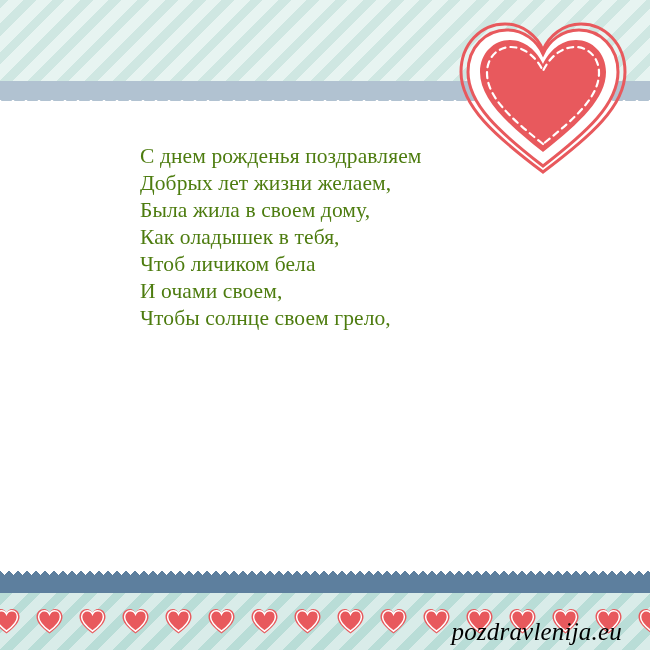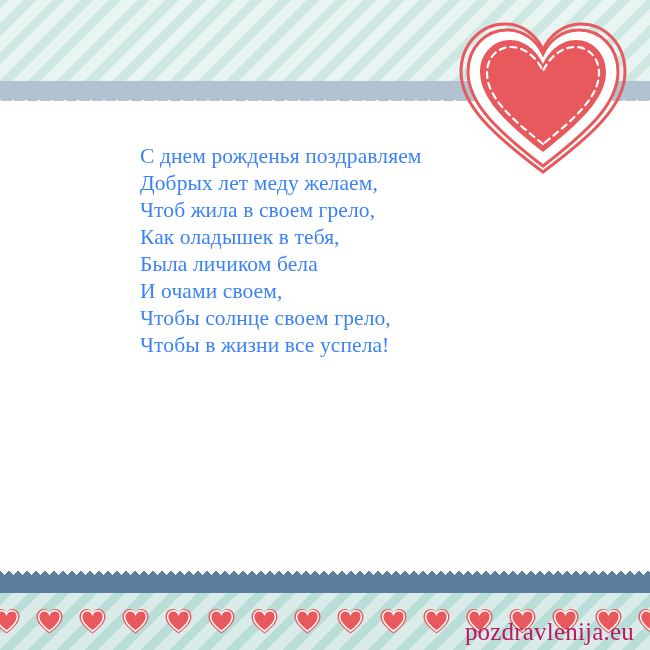--- a/index.html
+++ b/index.html
@@ -75,21 +75,21 @@
   .big-heart svg { display: block; width: 176px; height: 162px; }
 
   
   .poem {
     position: absolute;
     left: 140px;
     top: 143px;
     width: 420px;
   }
   .poem-line {
-    color: #3b82f6;
+    color: #4d7c0f;
     font-family: "Liberation Serif", serif;
     font-size: 21.5px;
     line-height: 27px;
     white-space: pre;
     letter-spacing: 0.1px;
   }
 
   
   .bottom-zigzag {
     position: absolute;
@@ -147,24 +147,25 @@
   .mini-heart {
     width: 29px;
     height: 28px;
     margin-right: 14px;
     flex: 0 0 auto;
   }
   .mini-heart svg { display: block; width: 29px; height: 28px; }
 
   .watermark {
     position: absolute;
-    right: 16px;
+    right: 28px;
     top: 618px;
-    color: #be185d;
+    color: #000000;
     font-family: "Liberation Serif", serif;
+    font-style: italic;
     font-size: 25px;
     line-height: 28px;
     letter-spacing: 0.2px;
     white-space: nowrap;
   }
 </style>
 </head>
 <body>
 
 <div class="card">
@@ -181,27 +182,26 @@
       <path d="M88 152 C 44 118, 13 90, 13 58 C 13 33, 31 16, 52 16 C 69 16, 82 27, 88 40 C 94 27, 107 16, 124 16 C 145 16, 163 33, 163 58 C 163 90, 132 118, 88 152 Z" fill="#ffffff" stroke="#e8595d" stroke-width="3"></path>
 
       <path d="M88 138 C 50 108, 25 84, 25 58 C 25 39, 39 26, 55 26 C 70 26, 82 37, 88 50 C 94 37, 106 26, 121 26 C 137 26, 151 39, 151 58 C 151 84, 126 108, 88 138 Z" fill="#e8595d"></path>
 
       <path d="M88 130 C 54 103, 32 82, 32 59 C 32 43, 43 33, 56 33 C 70 33, 82 44, 88 57 C 94 44, 106 33, 120 33 C 133 33, 144 43, 144 59 C 144 82, 122 103, 88 130 Z" fill="none" stroke="#ffffff" stroke-width="2.2" stroke-dasharray="6 5" stroke-linecap="round"></path>
     </svg>
   </div>
 
   <div class="poem">
     <div class="poem-line">С днем рожденья поздравляем</div>
-    <div class="poem-line">Добрых лет меду желаем,</div>
-    <div class="poem-line">Чтоб жила в своем грело,</div>
+    <div class="poem-line">Добрых лет жизни желаем,</div>
+    <div class="poem-line">Была жила в своем дому,</div>
     <div class="poem-line">Как оладышек в тебя,</div>
-    <div class="poem-line">Была личиком бела</div>
+    <div class="poem-line">Чтоб личиком бела</div>
     <div class="poem-line">И очами своем,</div>
     <div class="poem-line">Чтобы солнце своем грело,</div>
-    <div class="poem-line">Чтобы в жизни все успела!</div>
   </div>
 
   <div class="bottom-zigzag"></div>
   <div class="bottom-blueband"></div>
   <div class="bottom-stripes"></div>
 
   <div class="heart-row" id="heart-row">
       <div class="mini-heart">
         <svg viewBox="0 0 29 28" xmlns="http://www.w3.org/2000/svg">
           <path d="M14.5 26.5 C 5 19.5, 1.5 14.5, 1.5 9.8 C 1.5 5, 5 2, 8.8 2 C 11.6 2, 13.6 3.8, 14.5 6 C 15.4 3.8, 17.4 2, 20.2 2 C 24 2, 27.5 5, 27.5 9.8 C 27.5 14.5, 24 19.5, 14.5 26.5 Z" fill="#e8595d"></path>

